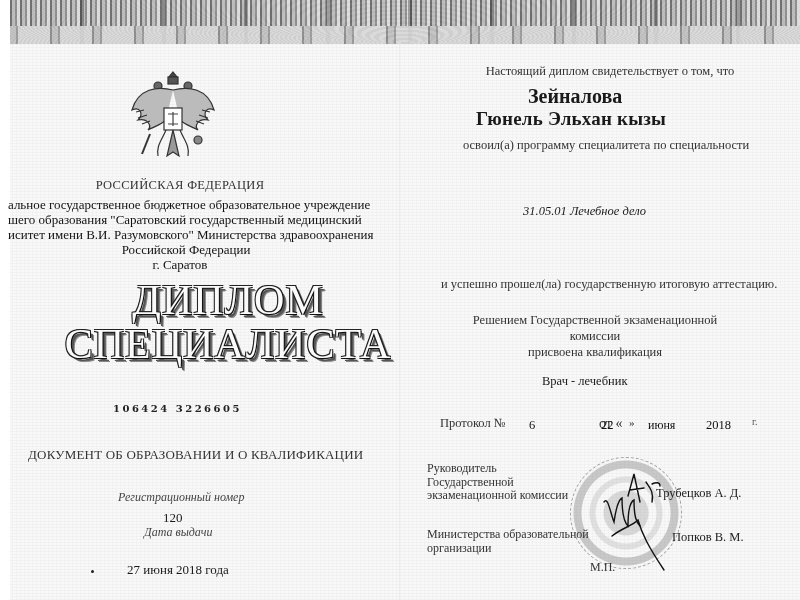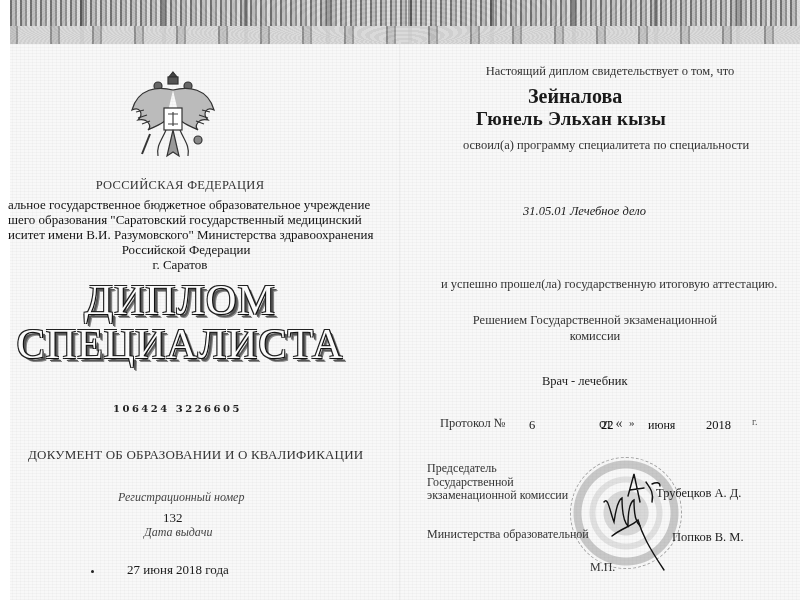--- a/index.html
+++ b/index.html
@@ -54,20 +54,21 @@
   .rf-title { position:absolute; left:0; width:360px; top:178px; text-align:center; font-size:12.5px; letter-spacing:0.3px; color:#333; }
   .inst-lines { position:absolute; left:0; width:340px; top:197px; text-align:center; font-size:13px; line-height:15px; color:#111; }
   .inst-lines div { white-space:nowrap; }
   .inst-lines .cut { text-align:right; padding-left:8px; }
   .diploma-title {
     position:absolute; left:0; width:360px; top:278px; text-align:center;
     font-family:"Liberation Serif","DejaVu Serif",serif;
     font-size:42px; line-height:44px; letter-spacing:1px; color:#fafafa;
     text-shadow: 1px 1px 0 #111, -1px -1px 0 #222, 1px -1px 0 #222, -1px 1px 0 #222, 3px 3px 0 #555, 4px 4px 0 #888;
     font-weight:normal;
+    padding-left:48px;
   }
   .diploma-title div { white-space:nowrap; }
   .serial { position:absolute; left:113px; top:403px; font-family:"DejaVu Serif",serif; font-weight:bold; font-size:10px; letter-spacing:2.5px; color:#222; }
   .doc-type { position:absolute; left:28px; top:447px; font-size:13px; letter-spacing:0.2px; color:#333; }
   .reg-label { position:absolute; left:118px; top:490px; font-size:12px; font-style:italic; color:#444; }
   .reg-num { position:absolute; left:163px; top:510px; font-size:13px; }
   .issue-label { position:absolute; left:144px; top:525px; font-size:12px; font-style:italic; color:#444; }
   .issue-date { position:absolute; left:127px; top:562px; font-size:13px; }
   .dot { position:absolute; left:91px; top:570px; width:3px; height:3px; background:#222; border-radius:50%; }
 
@@ -142,35 +143,36 @@
     </div>
 
     <div class="diploma-title">
       <div>ДИПЛОМ</div>
       <div>СПЕЦИАЛИСТА</div>
     </div>
 
     <div class="serial">106424  3226605</div>
     <div class="doc-type">ДОКУМЕНТ ОБ ОБРАЗОВАНИИ И О КВАЛИФИКАЦИИ</div>
     <div class="reg-label">Регистрационный номер</div>
-    <div class="reg-num">132</div>
+    <div class="reg-num">120</div>
     <div class="issue-label">Дата выдачи</div>
     <div class="dot"></div>
     <div class="issue-date">27 июня 2018 года</div>
   </div>
 
   <div>
     <div class="r-intro">Настоящий диплом свидетельствует о том, что</div>
     <div class="r-surname">Зейналова</div>
     <div class="r-given">Гюнель Эльхан кызы</div>
     <div class="r-mastered">освоил(а) программу специалитета по специальности</div>
     <div class="r-specialty">31.05.01 Лечебное дело</div>
     <div class="r-passed">и успешно прошел(ла) государственную итоговую аттестацию.</div>
     <div class="r-decision">
       <div>Решением Государственной экзаменационной комиссии</div>
+      <div>присвоена квалификация</div>
     </div>
     <div class="r-qual">Врач - лечебник</div>
 
     <span class="protocol p-label">Протокол №</span>
     <span class="protocol p-num">6</span>
     <span class="protocol p-from">от «</span>
     <span class="protocol p-day">22</span>
     <span class="protocol p-quote">»</span>
     <span class="protocol p-month">июня</span>
     <span class="protocol p-year">2018</span>
@@ -179,25 +181,26 @@
     <div class="seal"></div>
     <svg class="signature" viewBox="0 0 110 110">
       <g fill="none" stroke="#111" stroke-width="1.4" stroke-linecap="round">
         <path d="M38 30 l6 -22 l6 28 M40 24 l14 -2 M56 16 c4 6 8 10 6 20 M62 18 c4 -2 8 -2 8 2"></path>
         <path d="M14 36 c4 -6 6 10 10 20 c2 -14 4 -22 8 -24 c0 14 2 24 6 28 c0 -16 2 -24 6 -26 c0 16 2 22 6 26"></path>
         <path d="M22 70 c10 -8 20 -10 26 -16 c4 14 10 26 26 50"></path>
       </g>
     </svg>
 
     <div class="chair-label">
-      <div>Председатель</div>
+      <div>Руководитель</div>
       <div>Государственной</div>
       <div>экзаменационной комиссии</div>
     </div>
     <div class="chair-name">Трубецков А. Д.</div>
 
     <div class="rector-label">
       <div>Министерства образовательной</div>
+      <div>организации</div>
     </div>
     <div class="rector-name">Попков В. М.</div>
     <div class="mp">М.П.</div>
   </div>
 </div>
 
 </body></html>

